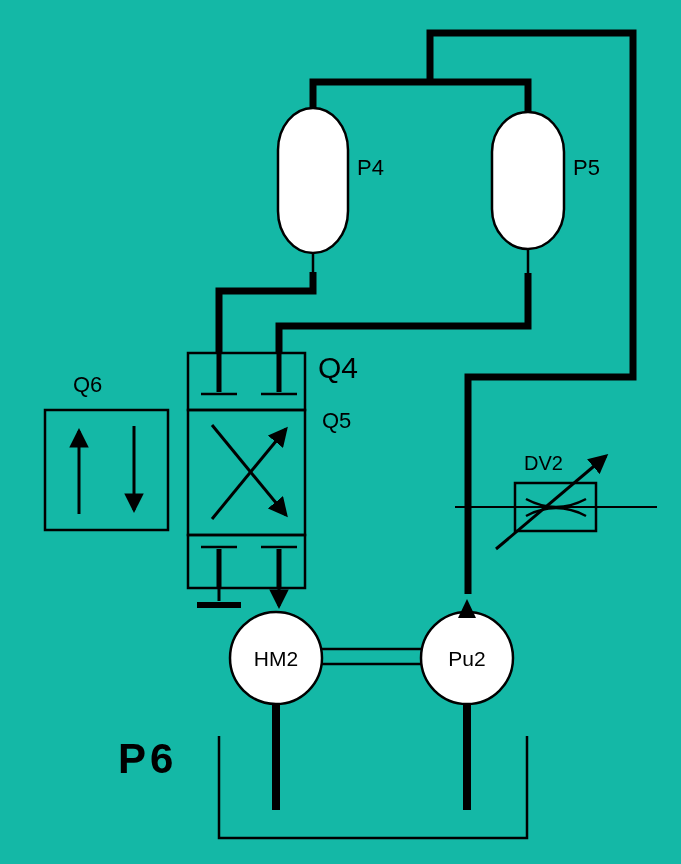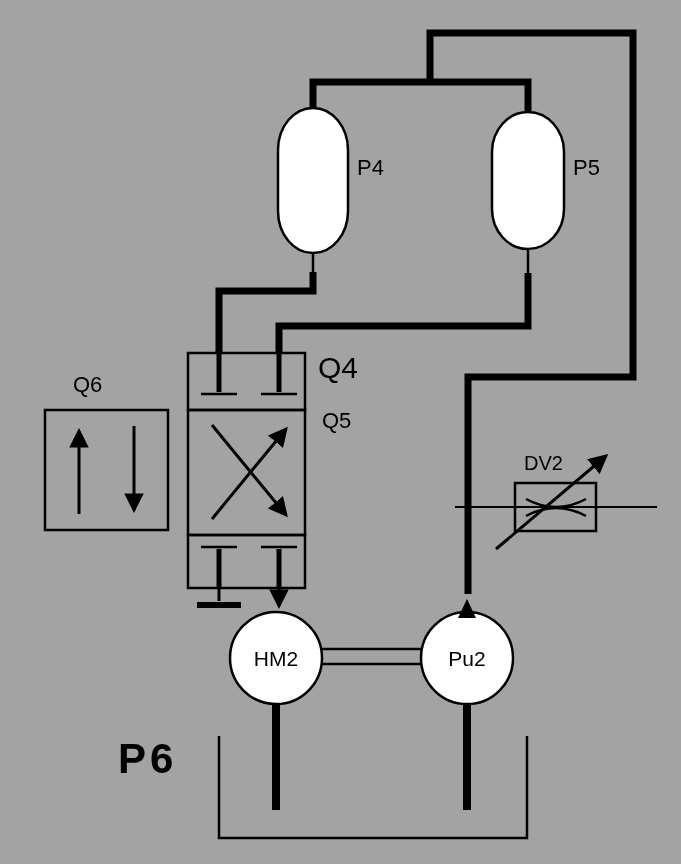--- a/index.html
+++ b/index.html
@@ -5,21 +5,21 @@
   html, body {
     margin: 0;
     padding: 0;
     background: #ffffff;
     font-family: "Liberation Sans", sans-serif;
   }
   .diagram-wrap {
     position: relative;
     width: 681px;
     height: 864px;
-    background: #a3a3a3;
+    background: #14b8a6;
     overflow: hidden;
   }
   svg { display: block; }
   svg text {
     fill: #000000;
     font-family: "Liberation Sans", sans-serif;
   }
   .lbl      { font-size: 22px; }
   .lbl-sm   { font-size: 20px; }
   .lbl-q4   { font-size: 30px; }

